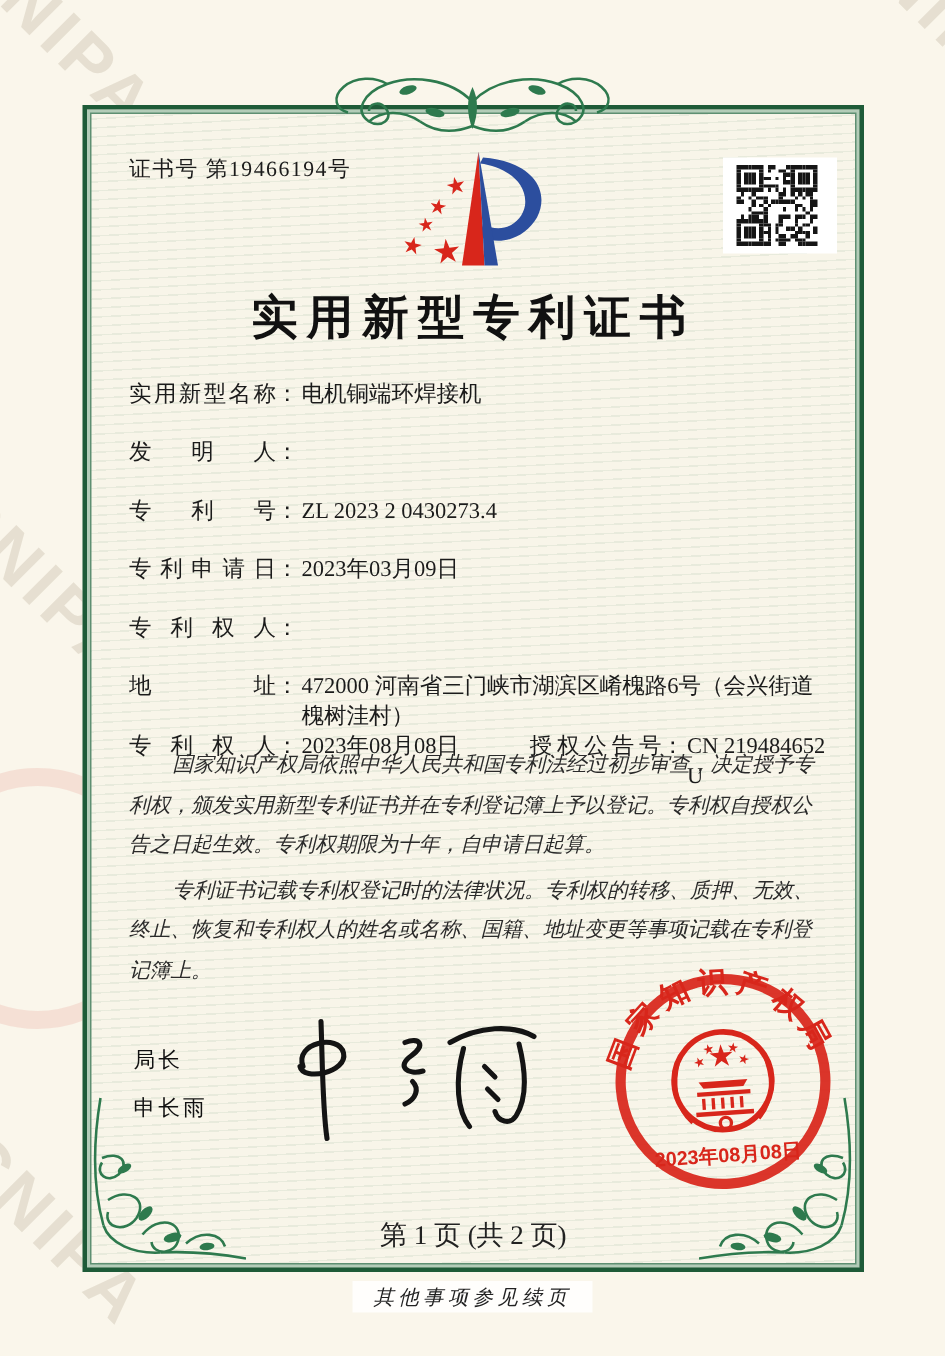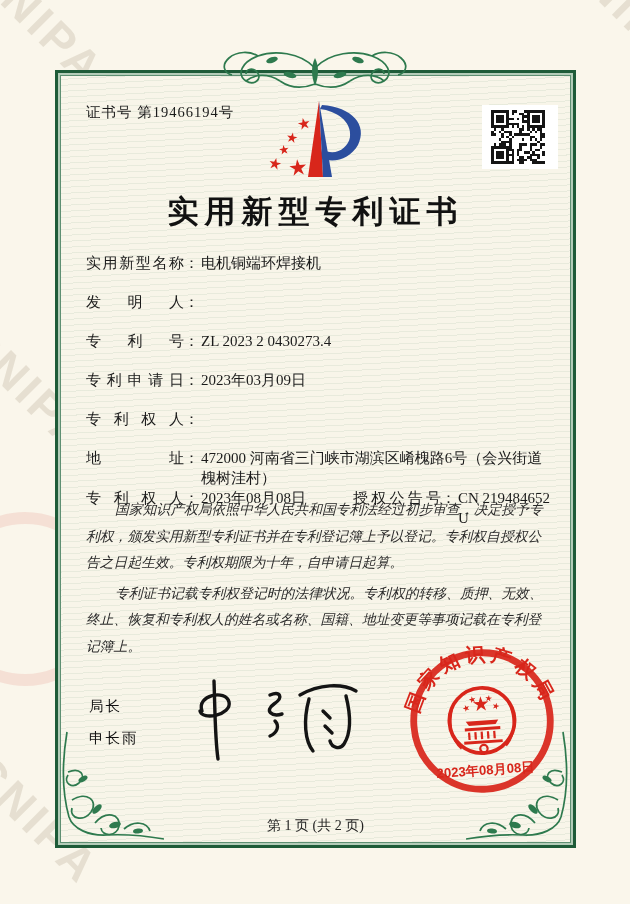--- a/index.html
+++ b/index.html
@@ -51,21 +51,21 @@
   .signer{position:absolute;left:31px;font-family:"Liberation Sans","DejaVu Sans",sans-serif;
       font-size:14.5px;letter-spacing:2px;color:#111;}
   .signer-title{top:624px;}
   .signer-name{top:656px;}
   .sig-svg{position:absolute;left:116px;top:598px;width:196px;height:94px;}
   
   .seal{position:absolute;left:346px;top:570px;width:156px;height:156px;
       transform:rotate(-4deg);}
   
   .page-note{position:absolute;left:0;bottom:10px;width:100%;text-align:center;
-      font-size:14px;color:#222;}
+      font-size:18px;color:#222;}
   .cont-note{position:absolute;left:0;top:856px;width:100%;text-align:center;
       font-size:13.5px;font-style:italic;letter-spacing:3px;color:#222;}
   .cont-note span{background:rgba(255,255,255,0.85);padding:3px 14px;}
 </style>
 </head>
 <body>
 
 <div class="page">
 
   <div class="wm" style="left:-40px;top:-6px">CNIPA</div>
@@ -475,14 +475,17 @@
         <circle cx="50" cy="90" r="5" fill="none" stroke="#D8261B" stroke-width="3"></circle>
         <path d="M12,30 C4,52 6,74 20,88" fill="none" stroke="#D8261B" stroke-width="3"></path>
         <path d="M88,30 C96,52 94,74 80,88" fill="none" stroke="#D8261B" stroke-width="3"></path>
       </g>
       <text x="80" y="135" font-size="13.5" font-weight="bold" fill="#D8261B" text-anchor="middle" font-family="Liberation Sans, DejaVu Sans, sans-serif">2023年08月08日</text>
     </svg>
 
     <div class="page-note">第 1 页 (共 2 页)</div>
   </div>
 
+  <div class="cont-note">
+    <span>其他事项参见续页</span>
+  </div>
 
 </div>
 
 </body></html>

